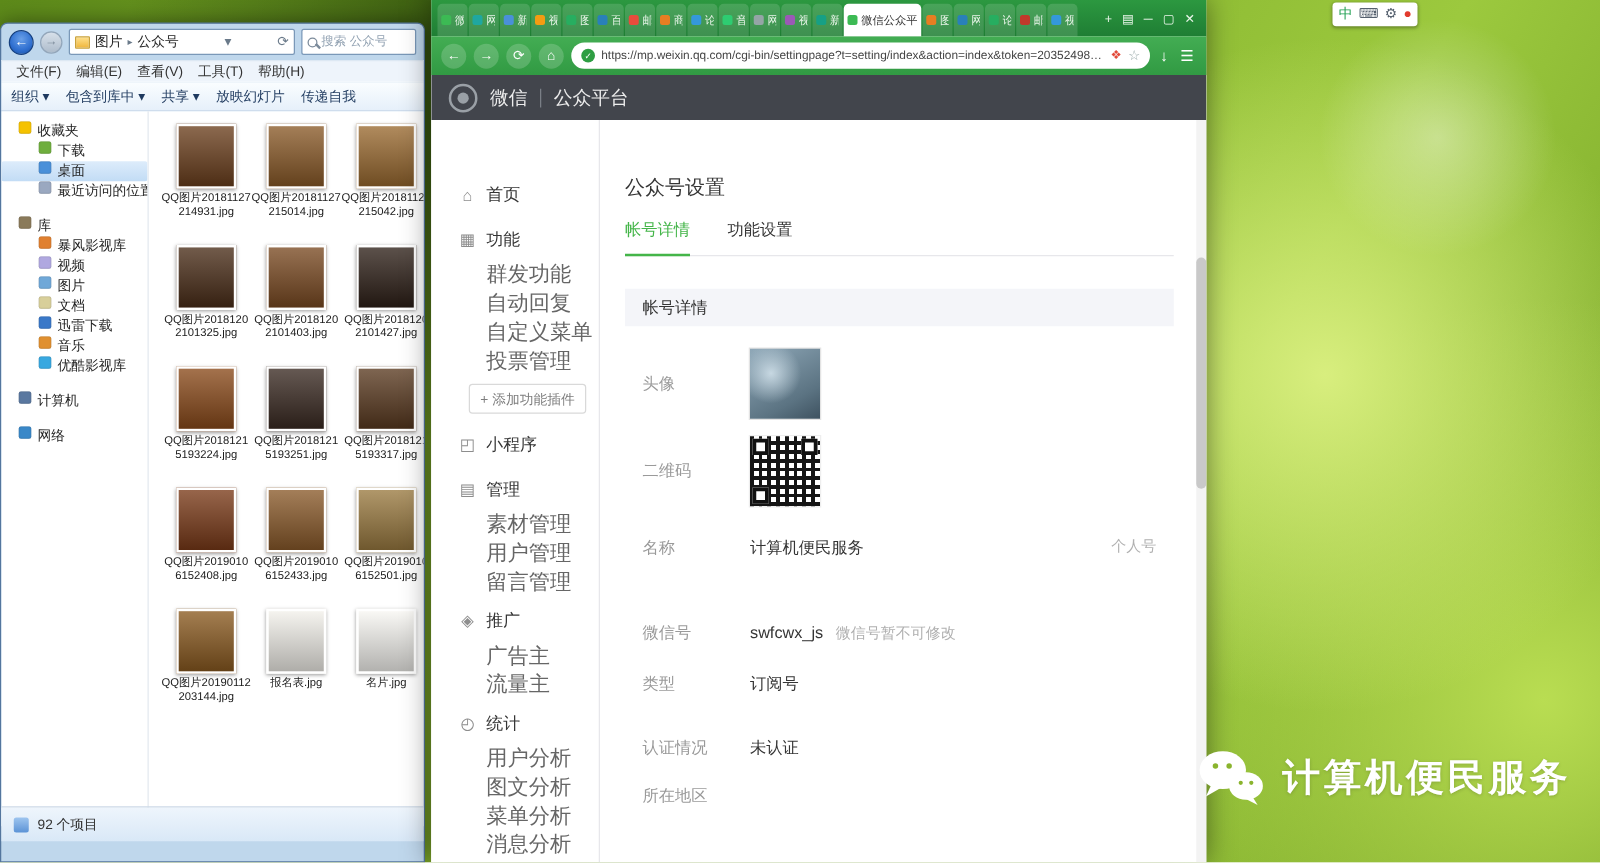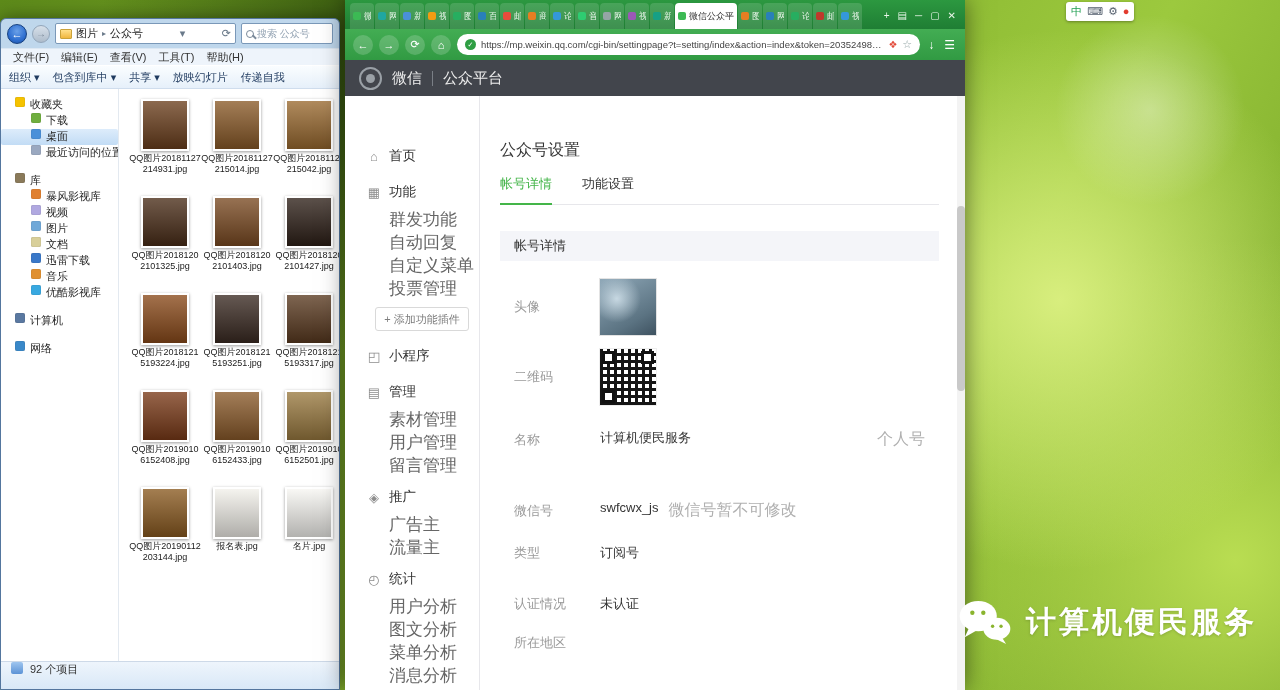--- a/index.html
+++ b/index.html
@@ -47,22 +47,22 @@
   .t-item{height:16px;display:flex;align-items:flex-start;gap:5px;padding-left:30px;white-space:nowrap;overflow:hidden}
   .t-item.group{padding-left:14px;margin-top:12px}
   .t-item.group:first-child{margin-top:0}
   .t-item.sel{background:linear-gradient(#ddecfb,#c2dcf5);border-radius:2px}
   .t-ic{width:10px;height:10px;border-radius:2px;flex:0 0 10px;box-shadow:inset 0 0 1px rgba(0,0,0,.4)}
   .x-main{flex:1;padding:10px 2px 0 10px;display:grid;grid-template-columns:repeat(3,1fr);grid-auto-rows:97px;justify-items:center;overflow:hidden}
   .file{width:72px;text-align:center}
   .thumb{width:48px;height:52px;margin:0 auto 2px;border:2px solid #fff;box-shadow:0 1px 3px rgba(0,0,0,.4);position:relative}
   .thumb::after{content:"";position:absolute;inset:0;background:linear-gradient(rgba(255,255,255,.22),rgba(0,0,0,.28))}
   .fname{font-size:9px;line-height:10.5px;color:#1b1b1b;word-break:break-all;max-height:42px;overflow:hidden}
-  .x-status{position:absolute;bottom:0;height:28px;left:0;right:0;background:linear-gradient(#eef5fc,#d9e8f7);
-    border-top:1px solid #cdd9e8;display:flex;align-items:flex-start;padding:0 10px;font-size:11px;color:#333;gap:7px}
+  .x-status{position:absolute;bottom:16px;height:28px;left:0;right:0;background:linear-gradient(#eef5fc,#d9e8f7);
+    border-top:1px solid #cdd9e8;display:flex;align-items:center;padding:0 10px;font-size:11px;color:#333;gap:7px}
   .x-status .st-ic{width:12px;height:12px;background:linear-gradient(#9ec5ef,#5c93d6);border-radius:2px;flex:0 0 12px}
   
   .browser{position:absolute;left:345px;top:0;width:620px;height:690px;background:#fff;box-shadow:0 0 22px rgba(0,0,0,.5)}
   .b-tabs{height:29px;background:linear-gradient(#2c9840,#1f7e34);display:flex;align-items:flex-end;padding:3px 5px 0;gap:1px}
   .tab{height:26px;flex:0 0 24px;background:rgba(255,255,255,.14);border-radius:4px 4px 0 0;display:flex;align-items:center;
     gap:3px;padding:0 3px;overflow:hidden;color:#e7f4e8;font-size:9px;min-width:0}
   .tab.active{flex:0 0 62px;background:#fff;color:#333}
   .fav{width:8px;height:8px;border-radius:2px;flex:0 0 8px}
   .tab-t{white-space:nowrap;overflow:hidden}
   .b-winctl{margin-left:auto;display:flex;gap:8px;color:#eaf6ea;font-size:10px;align-items:center;padding:0 4px 8px 4px}
@@ -92,21 +92,21 @@
     font-size:11px;color:#7d7d7d;justify-content:center}
   .mp-content{flex:1;padding:0 26px 0 20px;overflow:hidden;min-width:0}
   .mc-title{margin-top:44px;font-size:16px;color:#353535}
   .mc-tabs{margin-top:14px;border-bottom:1px solid #e7e7eb;display:flex;gap:30px;font-size:13px}
   .mc-tab{padding-bottom:10px;color:#353535;cursor:pointer}
   .mc-tab.on{color:#44b549;border-bottom:2px solid #44b549;margin-bottom:-1px}
   .mc-section{margin-top:26px;height:30px;background:#f4f5f9;display:flex;align-items:center;padding:0 14px;font-size:13px;color:#353535}
   .row{display:flex;font-size:13px;padding:0 14px;align-items:center}
   .row-label{flex:0 0 86px;color:#9a9a9a}
   .row-value{flex:1;color:#353535;display:flex;gap:10px;min-width:0}
-  .row-note{color:#b0b0b0;font-size:16px}
+  .row-note{color:#b0b0b0;font-size:12px}
   .note-right{margin-left:auto}
   .avatar-img{width:56px;height:56px;background:
       radial-gradient(circle at 30% 35%, #c7d8e2, rgba(199,216,226,0) 45%),
       linear-gradient(150deg,#8fa8b8,#5b7382 70%,#3e5260);box-shadow:0 0 0 1px #e3e3e3}
   .qr{width:56px;height:56px;background:
       repeating-linear-gradient(0deg,#151515 0 3px,transparent 3px 7px),
       repeating-linear-gradient(90deg,#151515 0 3px,#fff 3px 7px);position:relative;box-shadow:0 0 0 1px #eee}
   .qr i{position:absolute;width:13px;height:13px;border:3px solid #111;background:#fff}
   .qr i:nth-child(1){left:2px;top:2px}
   .qr i:nth-child(2){right:2px;top:2px}

